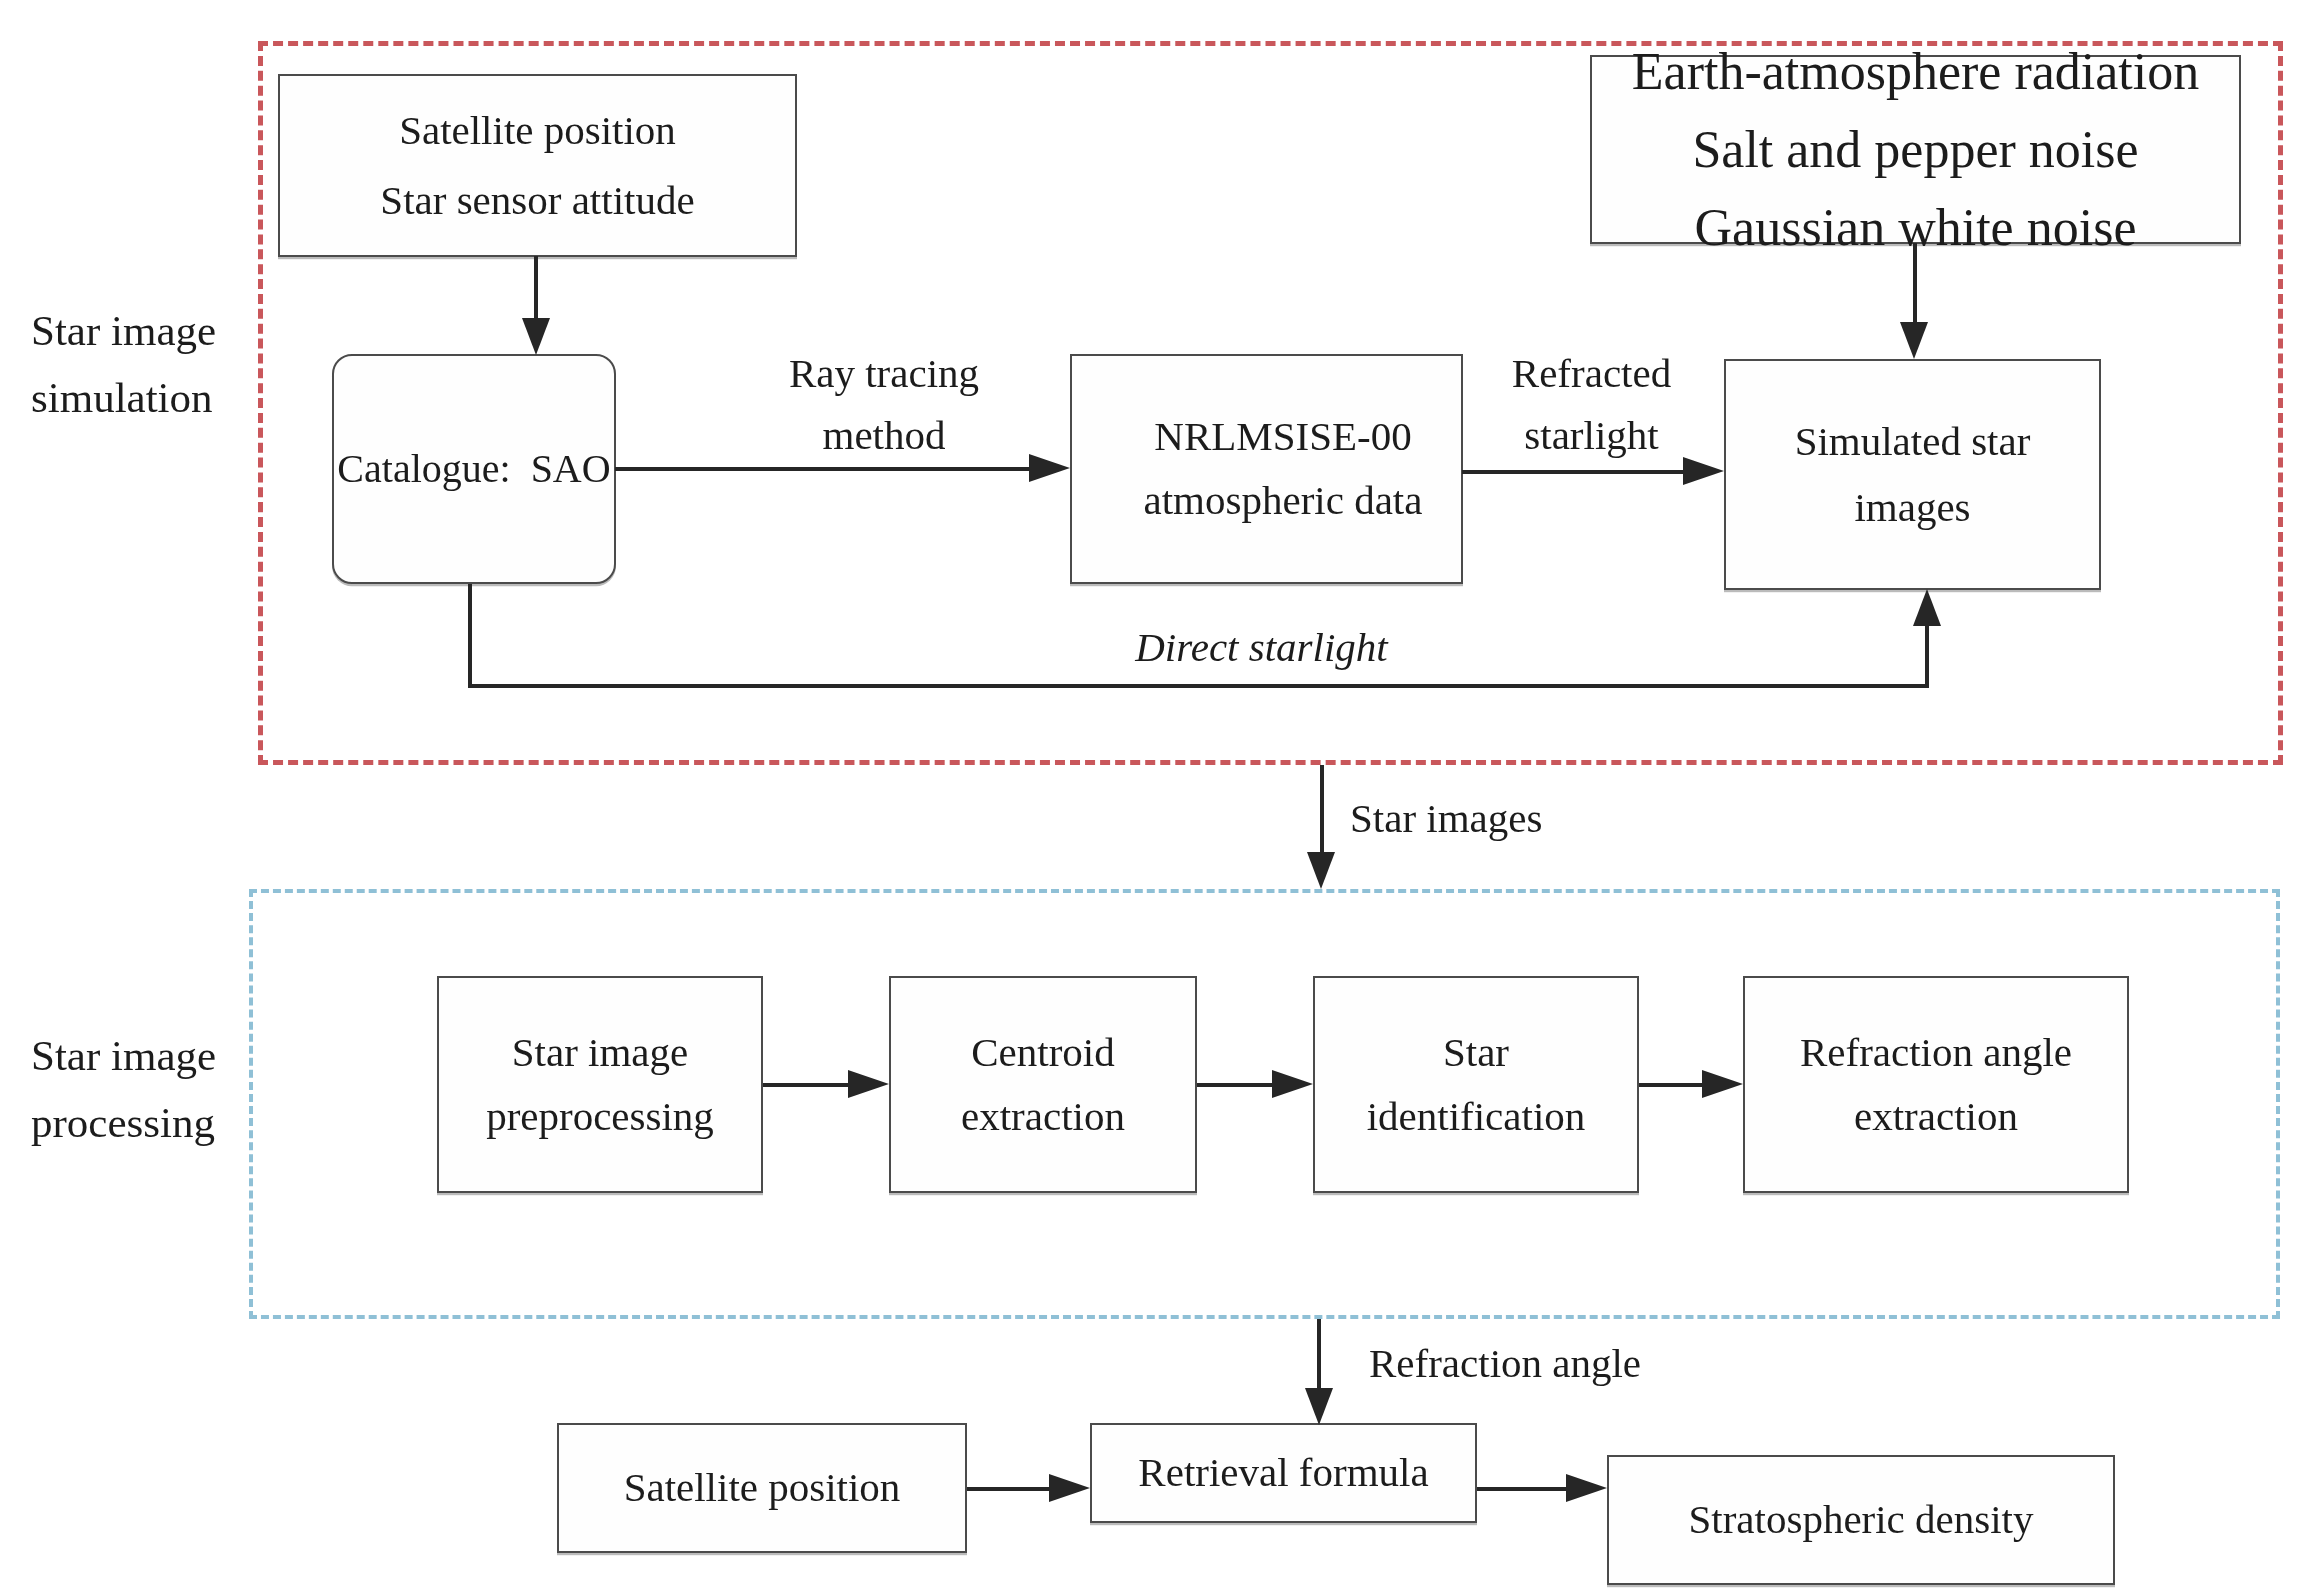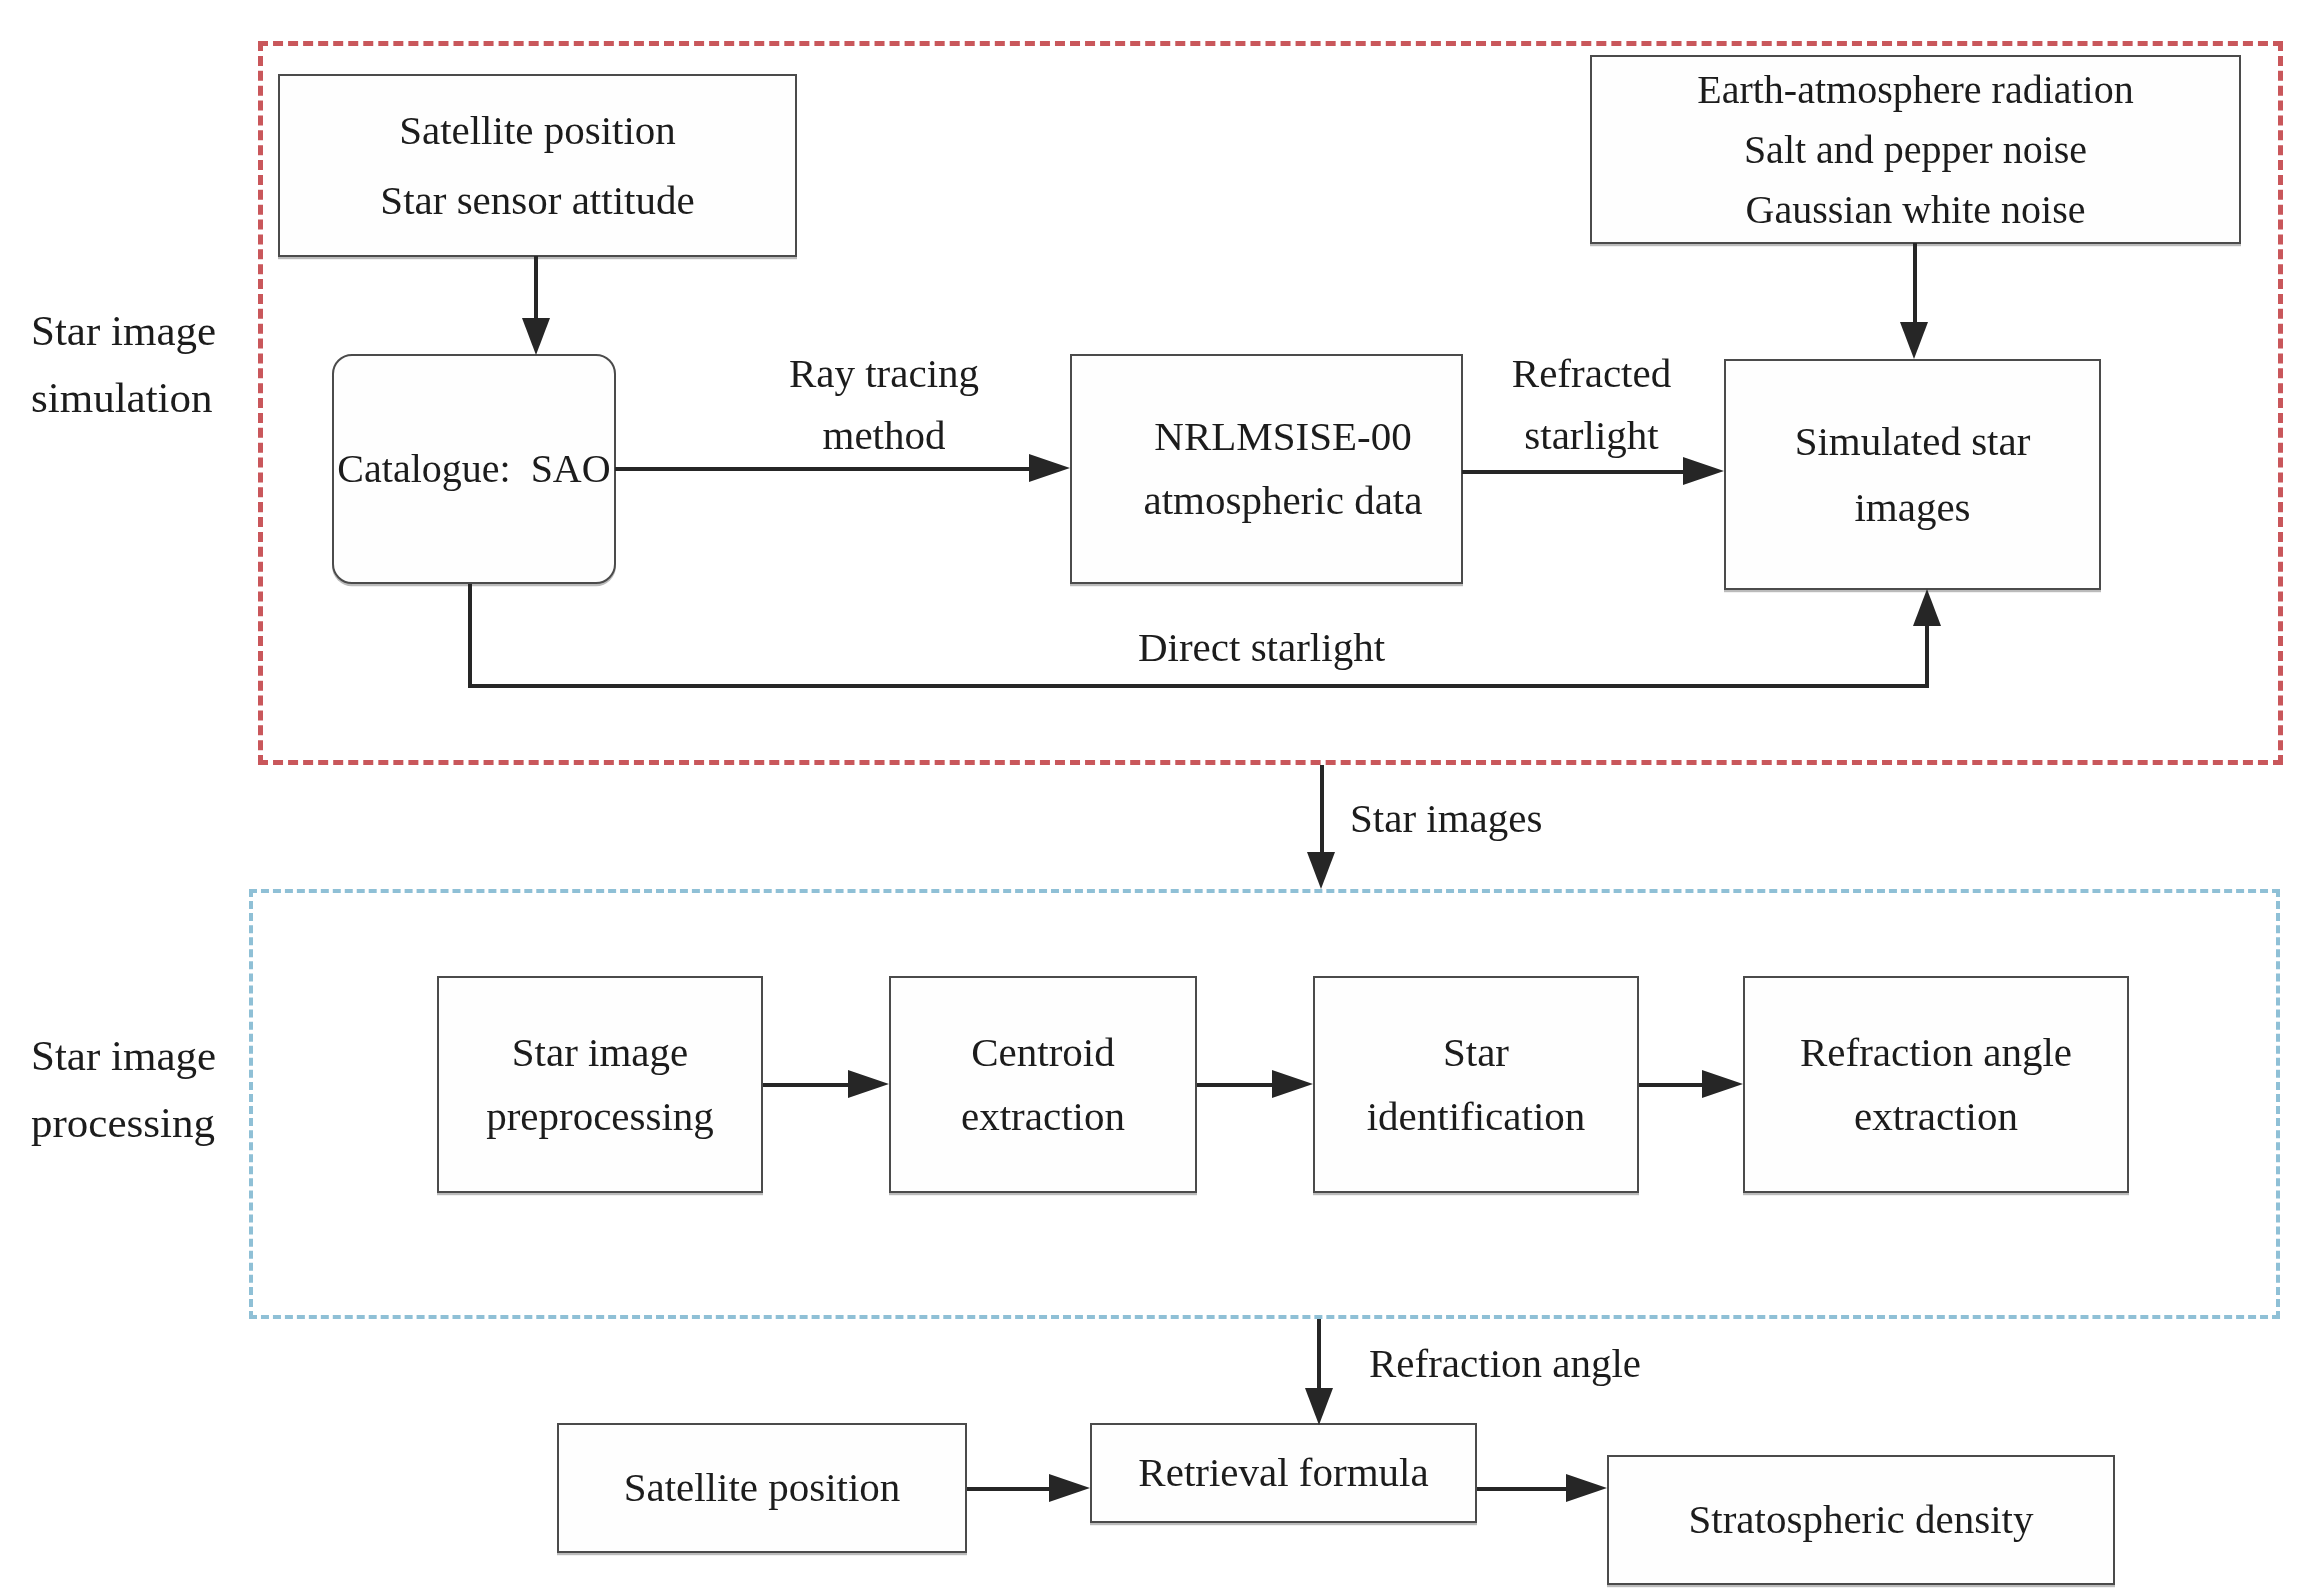--- a/index.html
+++ b/index.html
@@ -52,21 +52,21 @@
   <div class="seclabel" style="left:31px;top:1023px;">
     <span>Star image</span>
     <span>processing</span>
   </div>
 
   <div class="box" style="left: 278px; top: 74px; width: 519px; height: 183px; line-height: 1.7; border-color: rgb(75, 75, 75);">
     <span>Satellite position</span>
     <span>Star sensor attitude</span>
   </div>
 
-  <div class="box" style="left: 1590px; top: 55px; width: 651px; height: 189px; font-size: 40px; line-height: 1.5; border-color: rgb(75, 75, 75);">
+  <div class="box" style="left: 1590px; top: 55px; width: 651px; height: 189px; font-size: 52px; line-height: 1.5; border-color: rgb(75, 75, 75);">
     <span>Earth-atmosphere radiation</span>
     <span>Salt and pepper noise</span>
     <span>Gaussian white noise</span>
   </div>
 
   <div class="box" style="left: 332px; top: 354px; width: 284px; height: 230px; font-size: 40px; border-color: rgb(75, 75, 75); border-radius: 20px;">
     <span>Catalogue:&nbsp; SAO</span>
   </div>
 
   <div class="box" style="left: 1070px; top: 354px; width: 393px; height: 230px; line-height: 1.55; border-color: rgb(75, 75, 75); padding-left: 33px;">
@@ -166,18 +166,18 @@
   </div>
 
   <div class="elabel two" style="left:707px;top:343px;width:354px;">
     <span>Ray tracing</span>
     <span>method</span>
   </div>
   <div class="elabel two" style="left:1444px;top:343px;width:295px;">
     <span>Refracted</span>
     <span>starlight</span>
   </div>
-  <div class="elabel" style="left:1070px;top:623px;width:383px;text-align:center;">Direct starlight</div>
+  <div class="elabel" style="left:1070px;top:623px;width:383px;text-align:center;font-style:italic;">Direct starlight</div>
   <div class="elabel" style="left:1350px;top:794px;">Star images</div>
   <div class="elabel" style="left:1369px;top:1339px;">Refraction angle</div>
 
 </div>
 
 
 </body></html>

